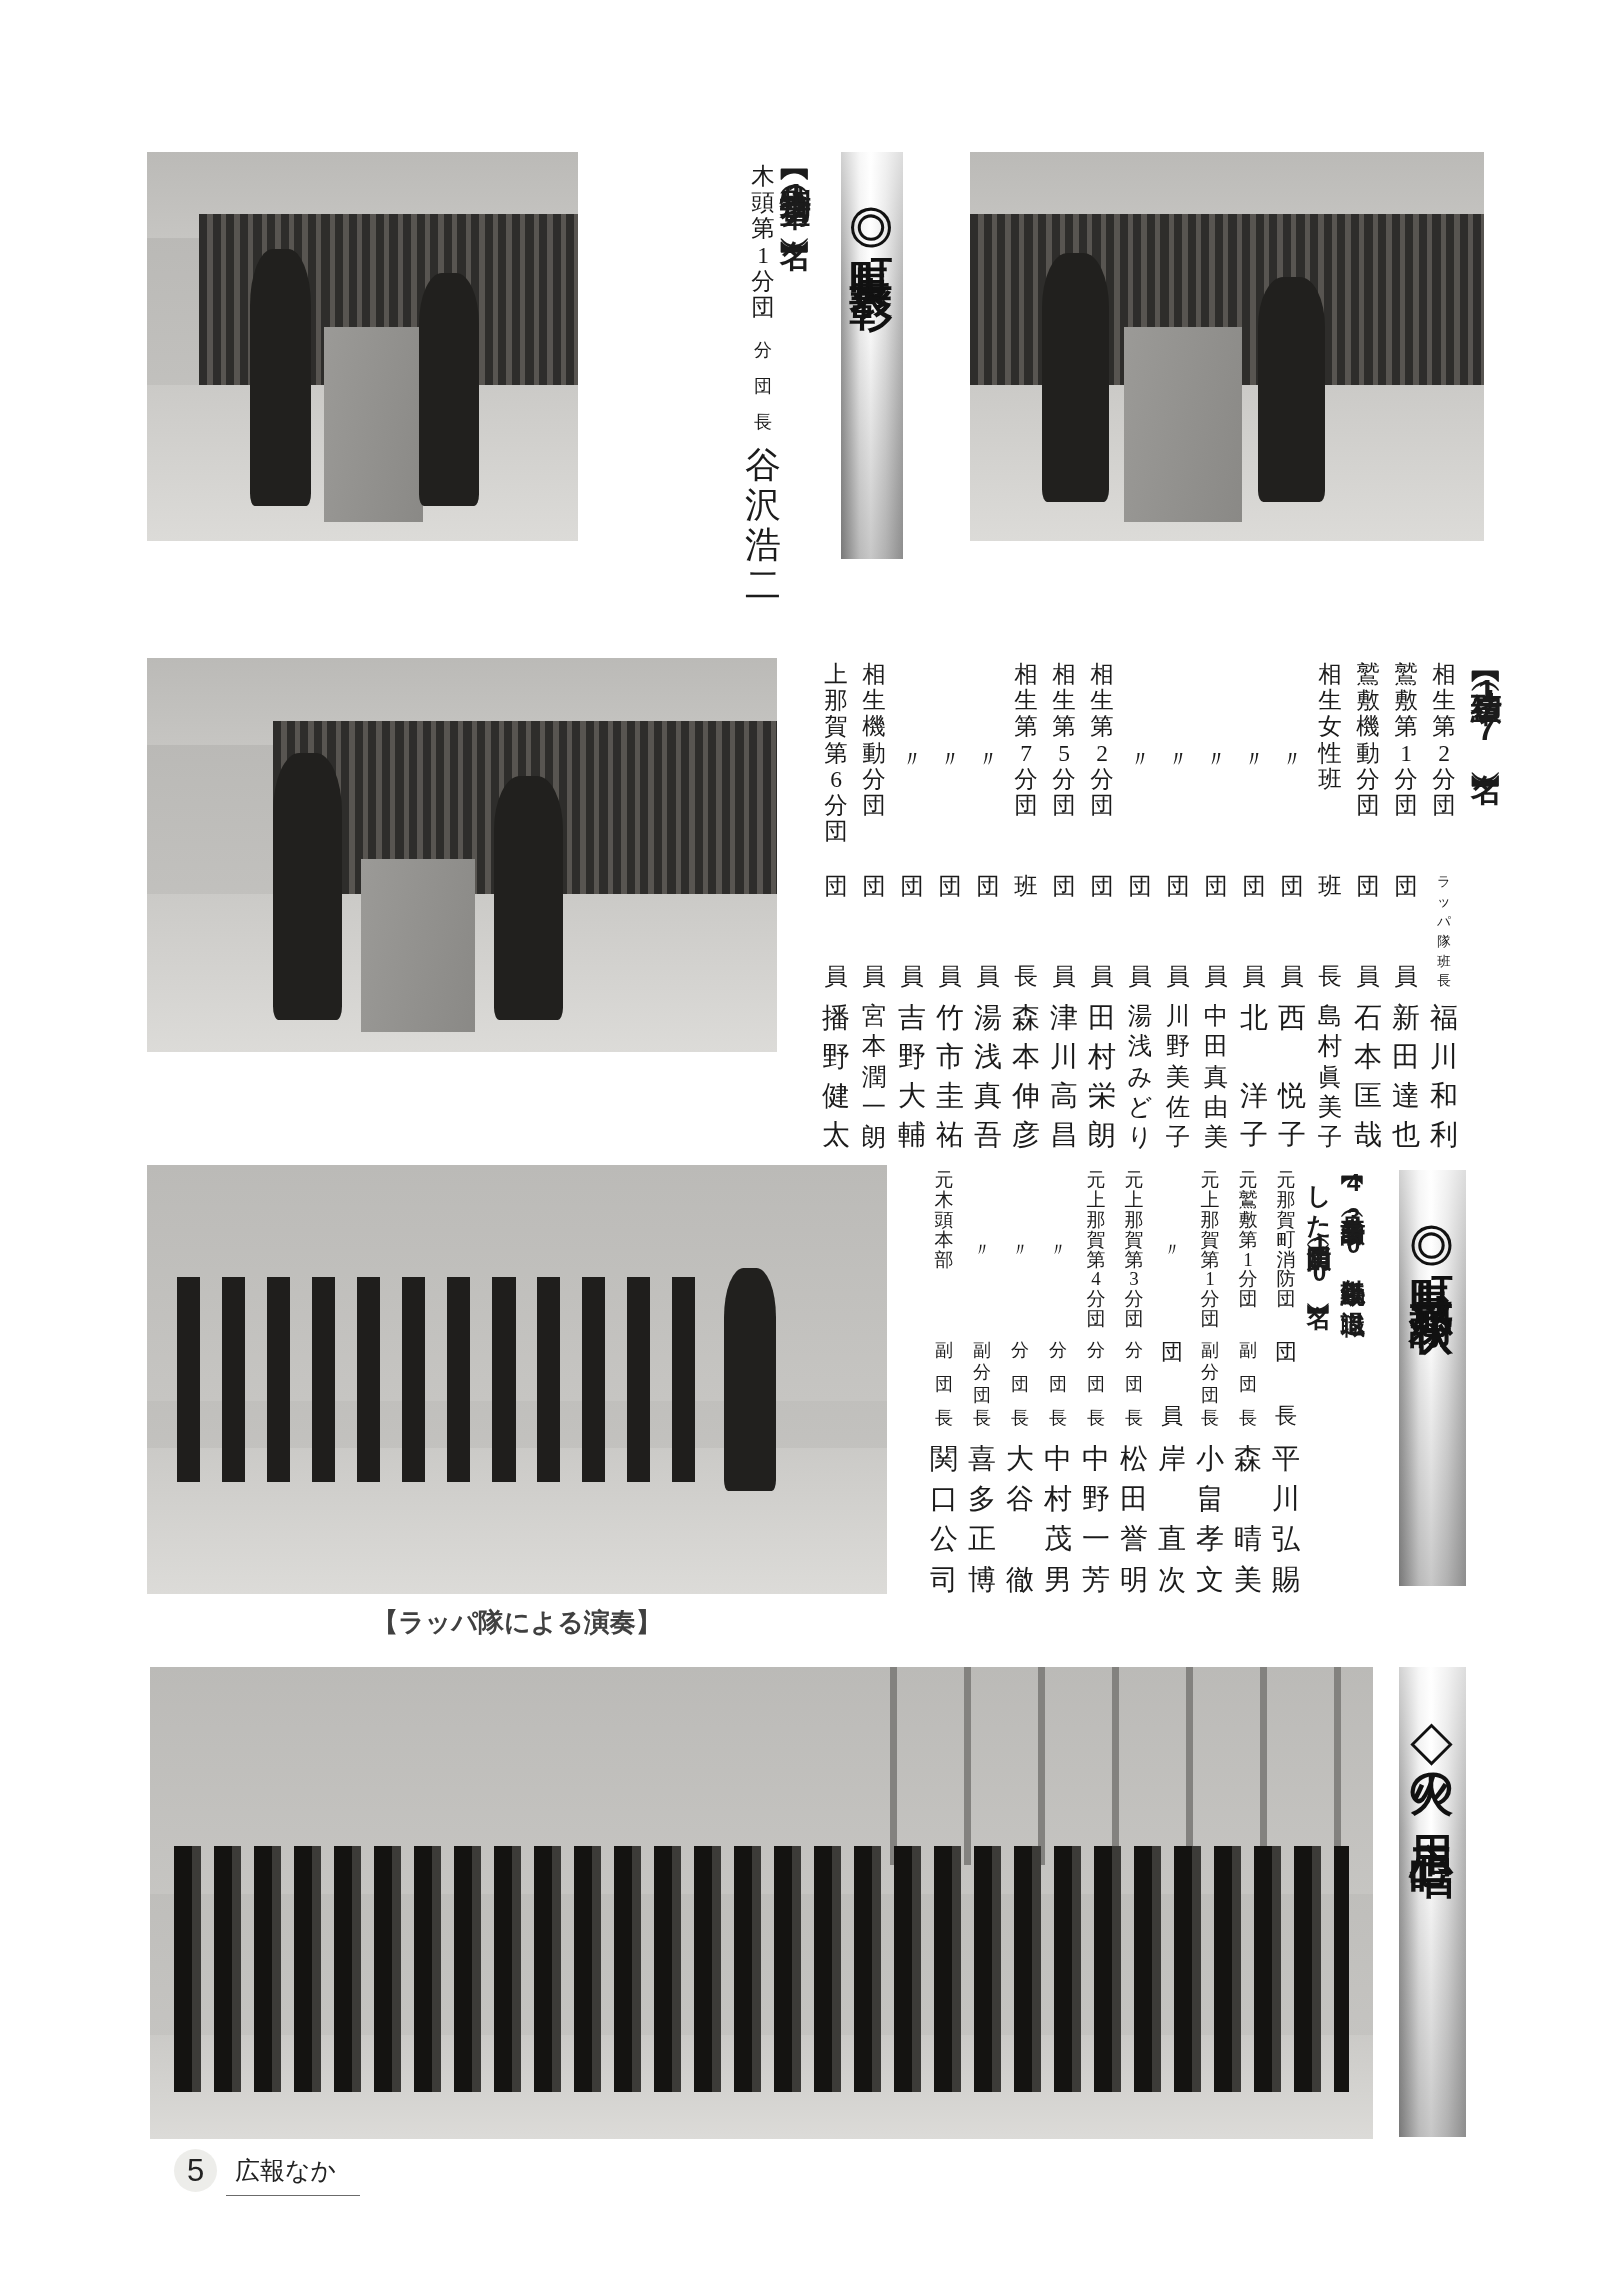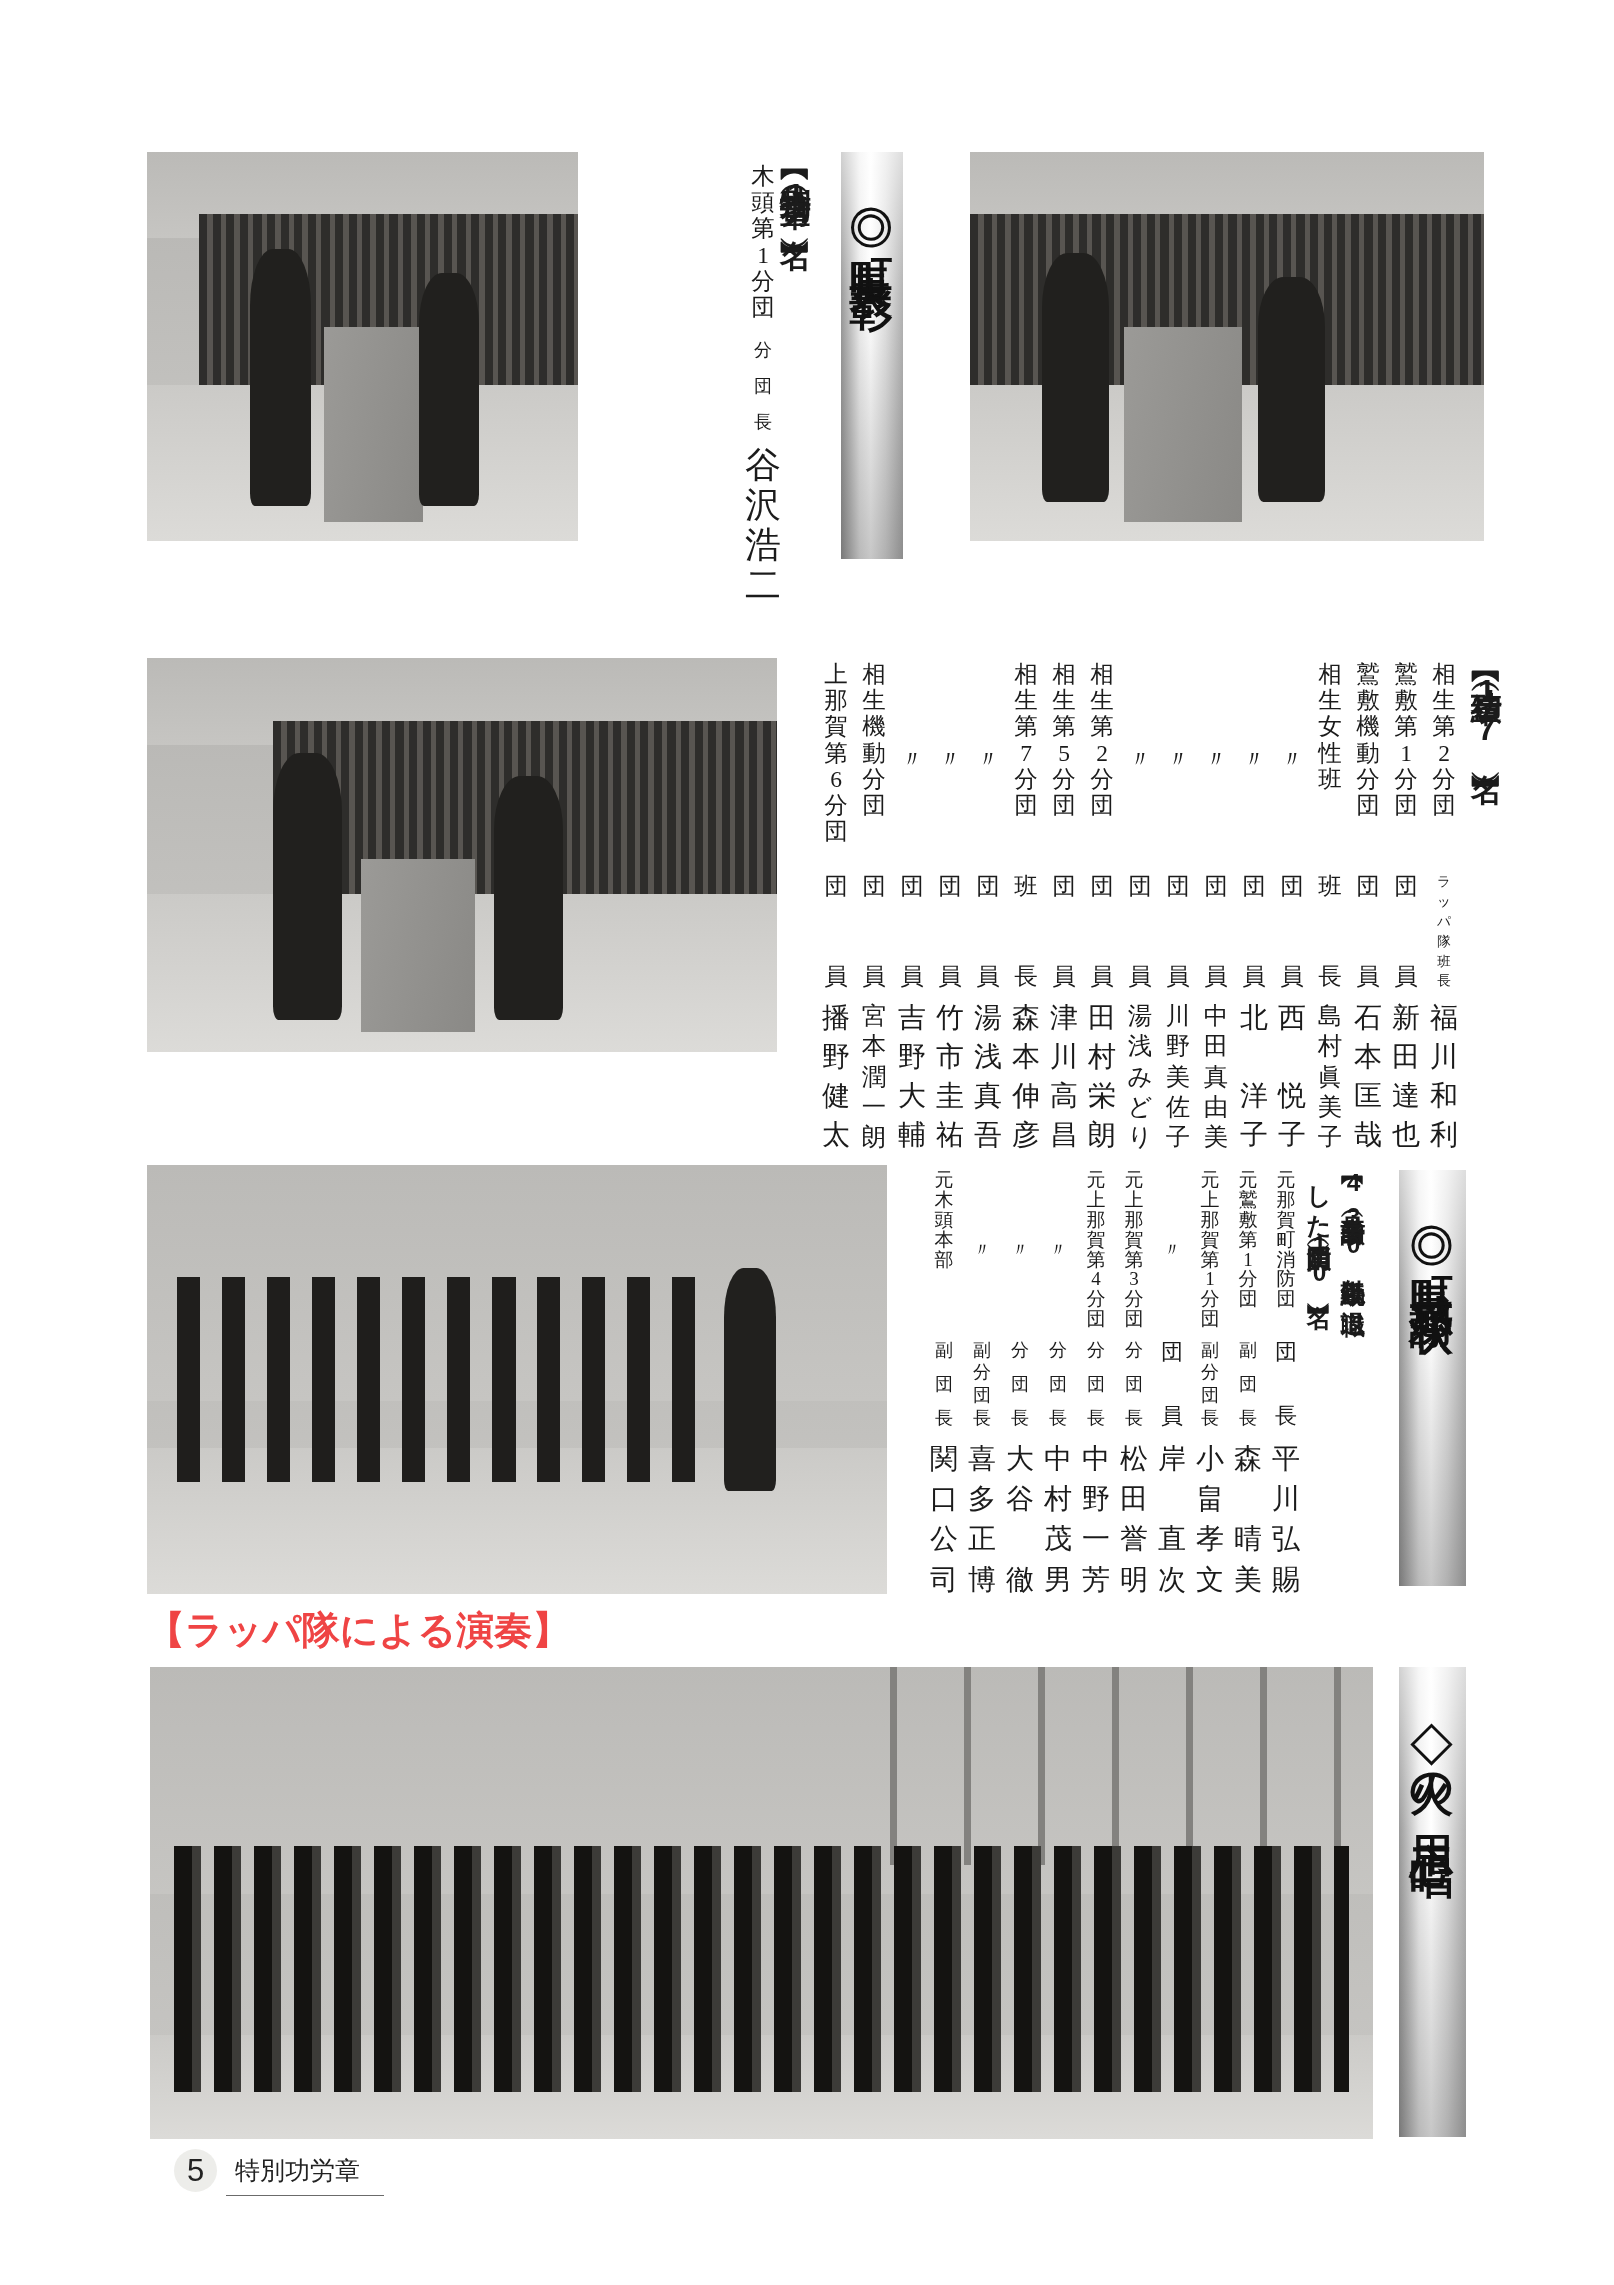--- a/index.html
+++ b/index.html
@@ -55,21 +55,21 @@
   .name-long span{font-size:24.4px;}
 
   
   #special-col{position:absolute;left:742px;top:165px;width:42px;}
   #special-col .unit{height:161px;font-size:23.5px;}
   #special-col .role{height:90px;margin-top:14.5px;font-size:23.5px;}
   #special-col .pname{height:156px;margin-top:16.3px;font-size:36px;}
 
   .vheading{position:absolute;}
   .caption{position:absolute;font-family:"Liberation Sans", sans-serif;font-weight:700;
-           font-size:38px;color:#ef4444;}
+           font-size:26px;text-align:center;color:#404040;}
 
   
   #footer{position:absolute;left:174px;top:2149px;display:flex;align-items:flex-start;}
   #page-circle{width:43px;height:43px;border-radius:50%;background:#ededea;
                display:flex;align-items:center;justify-content:center;
                font-family:"Liberation Sans", sans-serif;font-size:31px;color:#222;}
   #pub-name{font-family:"Liberation Sans", sans-serif;font-size:25px;color:#222;
             border-bottom:1.8px solid #6b6b6b;padding:5.4px 23.5px 7.2px 9px;margin-left:9px;}
 </style>
 </head>
@@ -668,17 +668,17 @@
     <div class="floor" style="height:22%;"></div>
     <div class="crowd" style="left:2%;right:2%;top:38%;height:52%;"></div>
   </div>
 
   <div class="tbar" style="left:1399px;top:1667px;width:67px;height:470px;">
     <div class="v" style="letter-spacing:7.2px;">◇火の用心三唱</div>
   </div>
 
   <div id="footer">
     <div id="page-circle">5</div>
-    <div id="pub-name">特別功労章</div>
+    <div id="pub-name">広報なか</div>
   </div>
 
 </div>
 
 
 </body></html>

